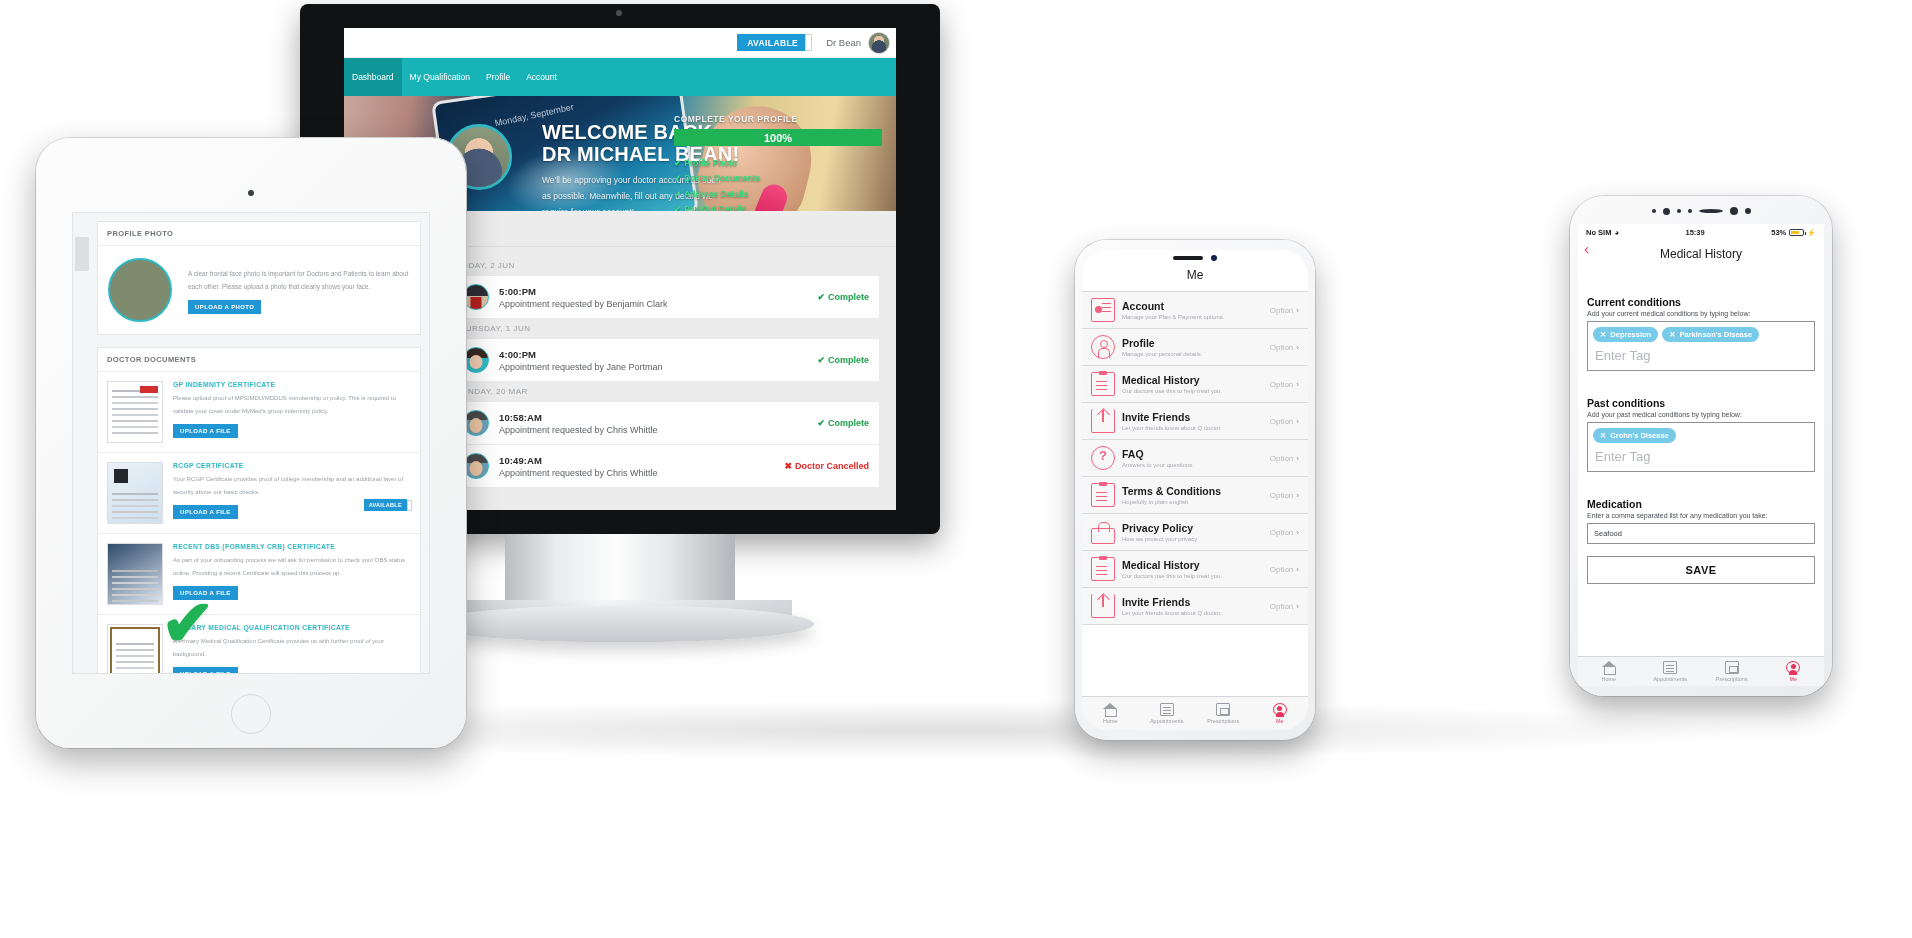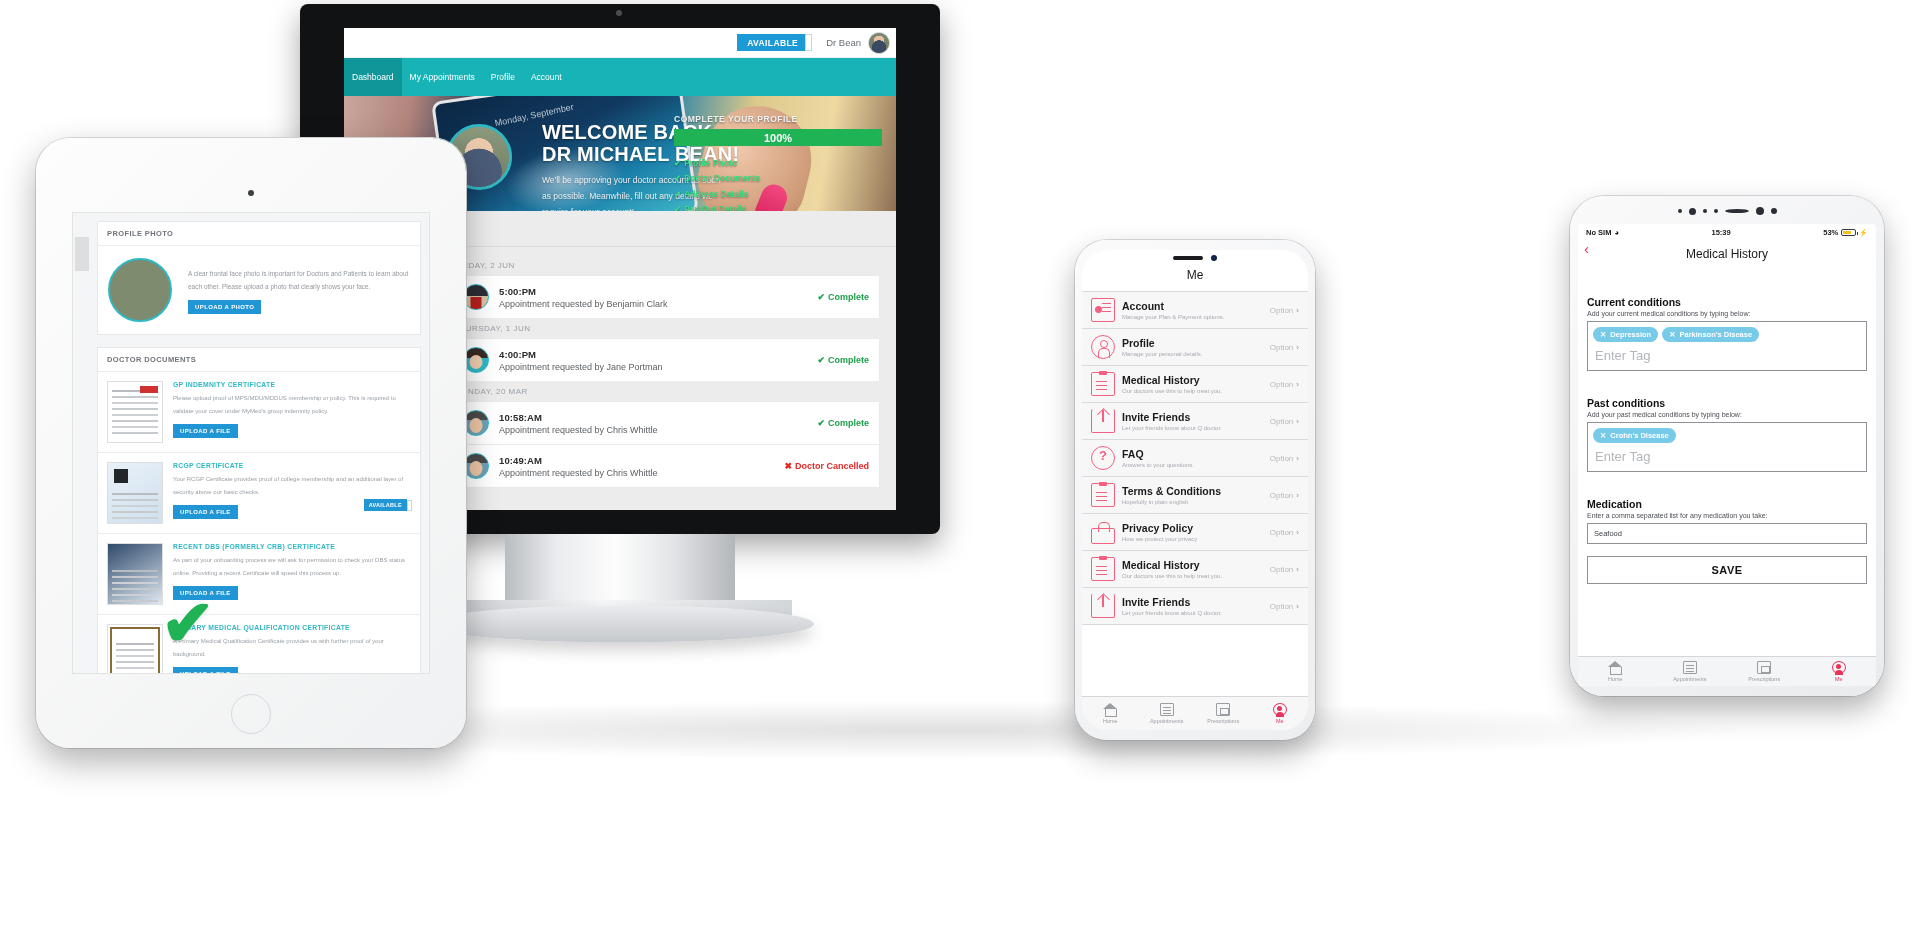--- a/index.html
+++ b/index.html
@@ -256,21 +256,21 @@
   .ic-rx { border:1.4px solid #9a9da2; border-radius:1px; }
   .ic-rx:after { content:""; position:absolute; left:3px; top:4px; width:7px; height:5px;
     border:1.4px solid #9a9da2; }
   .ic-me { border:1.6px solid #e8345c; border-radius:50%; }
   .ic-me:before { content:""; position:absolute; left:50%; top:2px; margin-left:-2.5px;
     width:5px; height:5px; border-radius:50%; background:#e8345c; }
   .ic-me:after { content:""; position:absolute; left:50%; top:8px; margin-left:-4px;
     width:8px; height:5px; border-radius:4px 4px 0 0; background:#e8345c; }
 
   
-  #phone2 { position:absolute; left:1570px; top:196px; width:314px; height:500px;
+  #phone2 { position:absolute; left:1570px; top:196px; width:262px; height:500px;
     background:linear-gradient(135deg,#fafafb,#e9ebed);
     border-radius:34px; box-shadow:0 14px 30px rgba(0,0,0,.3), 0 0 0 1px #d9dbde;
     z-index:7; }
   #ph2-screen { position:absolute; left:8px; top:28px; right:8px; bottom:10px;
     background:#fff; border-radius:4px; overflow:hidden; }
   .ph2-sensors { position:absolute; left:0; right:0; top:9px; height:12px;
     display:flex; align-items:center; justify-content:center; gap:7px; z-index:4; }
   .ph2-sensors i { display:block; border-radius:50%; background:#2a2d33; }
   .s1{ width:4px;height:4px;} .s2{ width:7px;height:7px;} .s3{width:4px;height:4px;}
   .s4{ width:4px;height:4px;} .s5{width:24px;height:4px;border-radius:2px;}
@@ -327,21 +327,21 @@
             <span class="avail-knob"></span>
           </div>
           <div class="d-user">Dr Bean</div>
           <div class="d-avatar">
               <div class="face"></div>
             </div>
         </div>
 
         <div class="d-nav">
           <div class="item active">Dashboard</div>
-          <div class="item">My Appointments</div>
+          <div class="item">My Qualification</div>
           <div class="item">Profile</div>
           <div class="item">Account</div>
         </div>
 
         <div class="d-hero">
           <div class="hero-phone"></div>
           <div class="hero-finger"></div>
           <div class="hero-nail"></div>
           <div class="hero-date">Monday, September</div>
           <div class="hero-ring">

